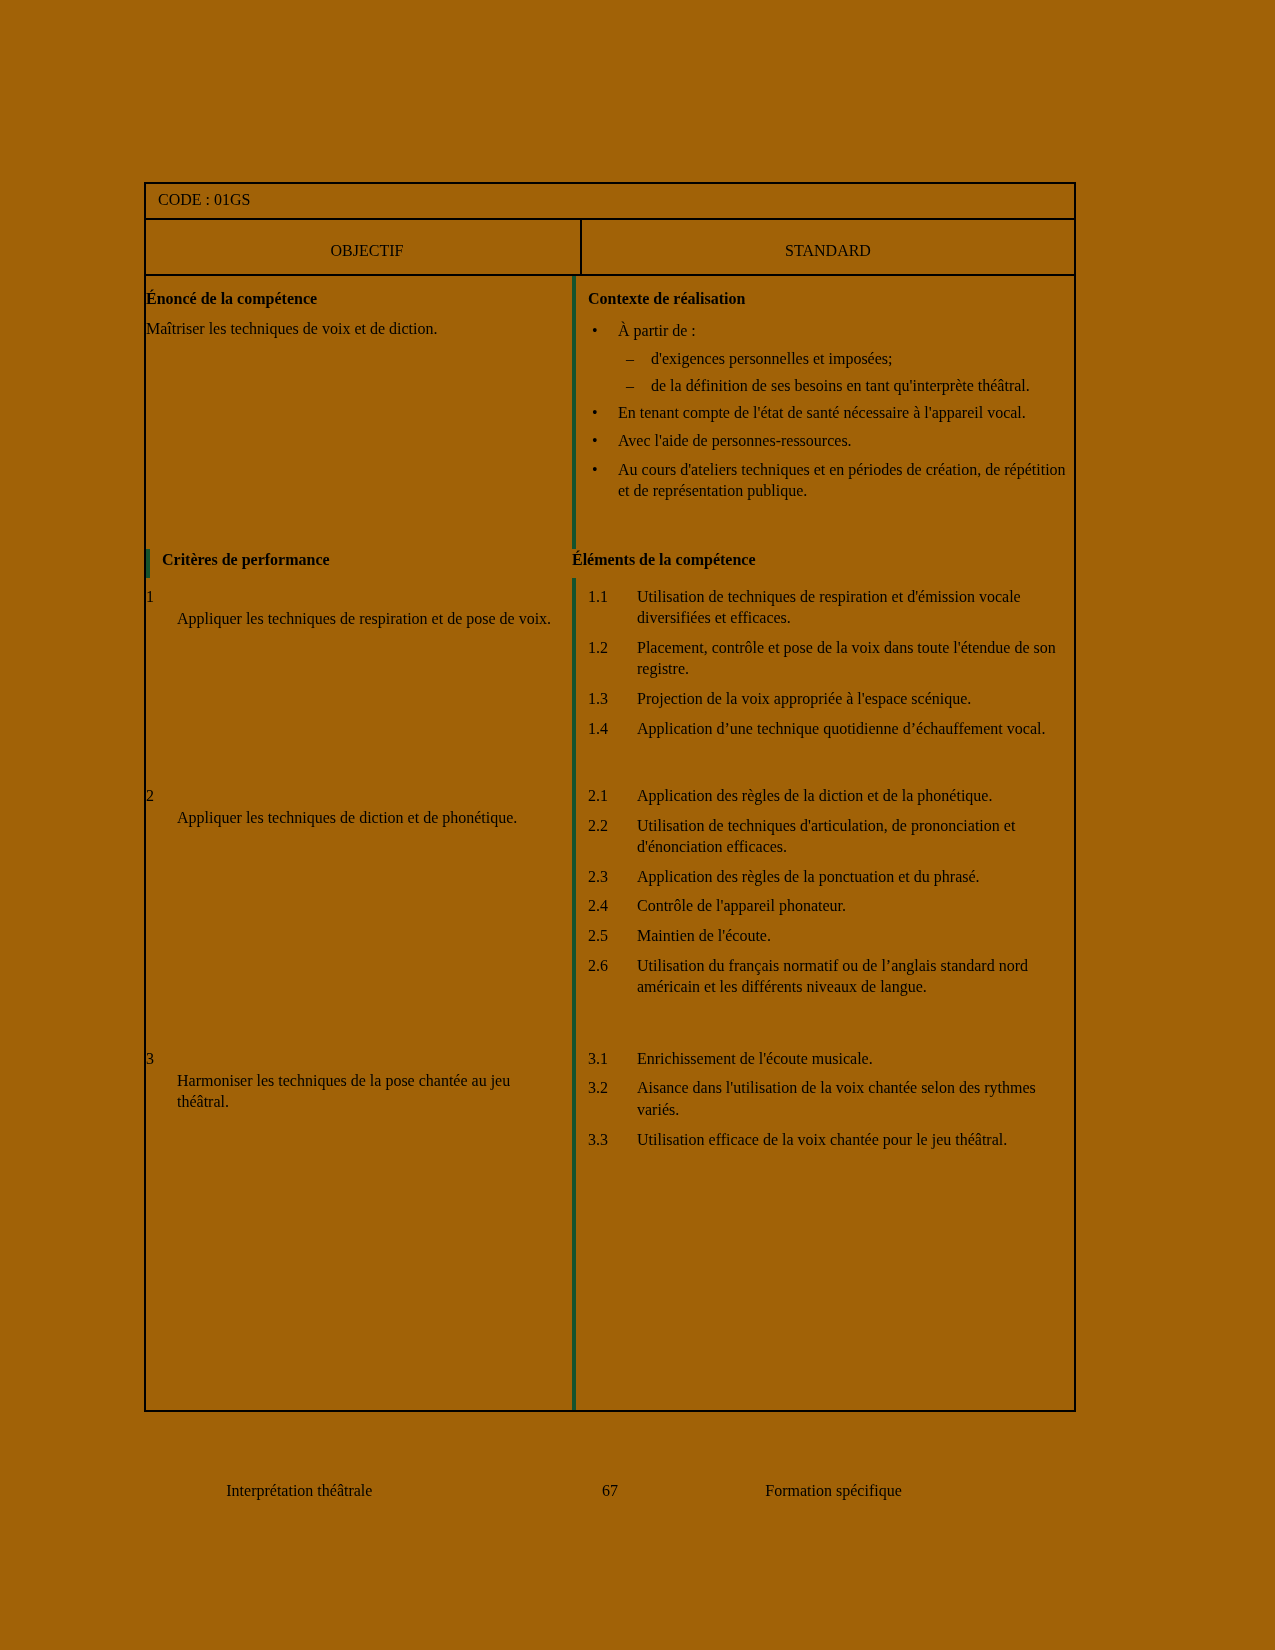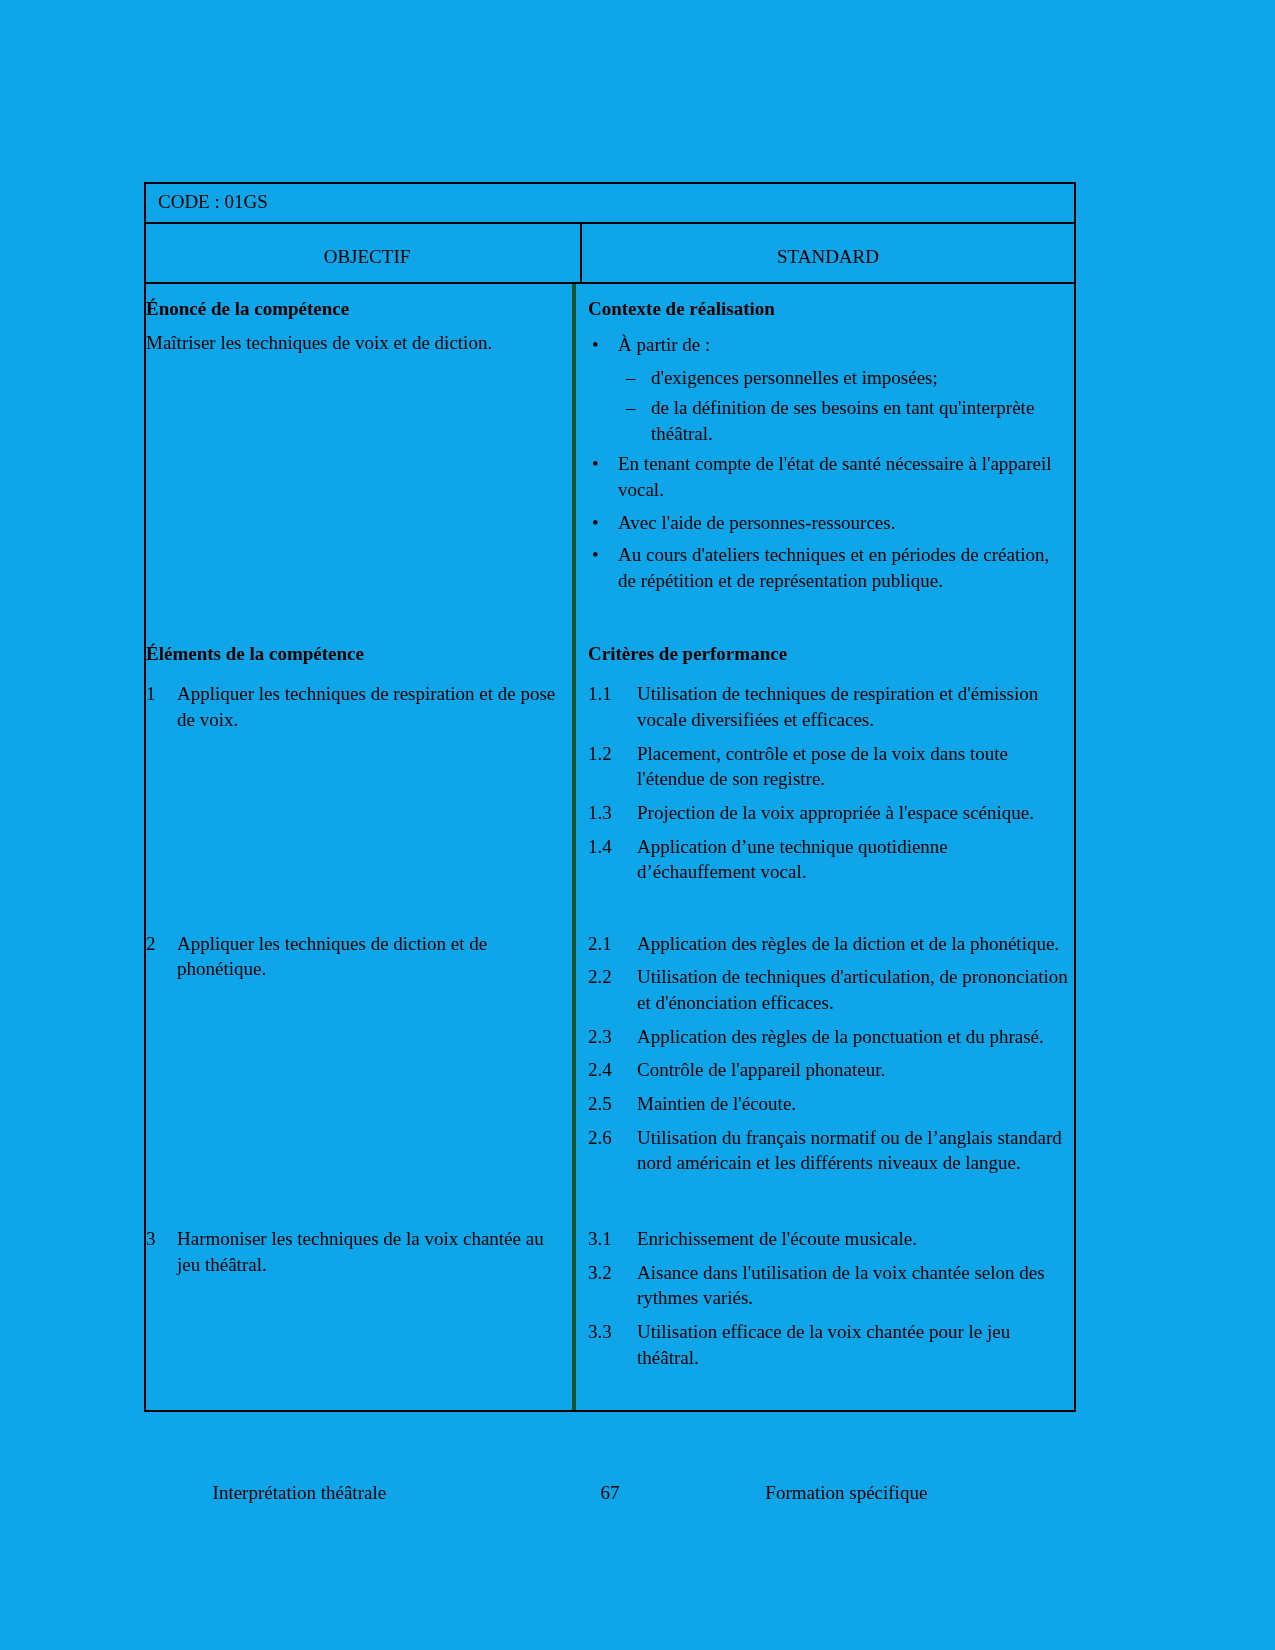--- a/index.html
+++ b/index.html
@@ -1,24 +1,24 @@
 <!DOCTYPE html>
 <html><head>
 <meta charset="utf-8">
 <style>
   * { box-sizing: border-box; margin: 0; padding: 0; }
   html, body { background: #ffffff; }
   .page {
     position: relative;
     width: 1275px;
     height: 1650px;
-    background: #0ea5e9;
+    background: #a16207;
     color: #000000;
     font-family: "Liberation Serif", "DejaVu Serif", serif;
-    font-size: 19px;
+    font-size: 16px;
     line-height: 1.35;
     overflow: hidden;
   }
   .doc-table {
     position: absolute;
     left: 144px;
     top: 182px;
     width: 932px;
     height: 1230px;
     border: 2px solid #000;
@@ -57,21 +57,21 @@
   .para { margin-top: 8px; }
   .bullet-list { margin-top: 10px; }
   .bullet-item { display: flex; margin-bottom: 7px; }
   .bullet-marker { flex: none; width: 30px; padding-left: 4px; }
   .bullet-text { flex: 1; font-family: Liberation Serif, serif; }
   .sub-item { display: flex; margin: 2px 0 5px 38px; }
   .sub-marker { flex: none; width: 25px; }
   .sub-text { flex: 1; }
   .elem-item { display: flex; margin-top: 8px; }
   .elem-num { flex: none; width: 31px; }
-  .elem-text { flex: 1; }
+  .elem-text { flex: 1; margin-top: 22px; }
   .crit-list { margin-top: 8px; }
   .crit-item { display: flex; margin-bottom: 8px; }
   .crit-num { flex: none; width: 49px; }
   .crit-text { flex: 1; }
   .footer {
     position: absolute;
     left: 144px;
     top: 1480px;
     width: 932px;
     display: flex;
@@ -126,25 +126,25 @@
             <span class="bullet-marker">•</span>
             <span class="bullet-text">Avec l'aide de personnes-ressources.</span>
           </div>
           <div class="bullet-item">
             <span class="bullet-marker">•</span>
             <span class="bullet-text">Au cours d'ateliers techniques et en périodes de création, de répétition et de représentation publique.</span>
           </div>
         </div>
       </div>
 
+      <div class="cell cright r2">
+        <div class="sec-title">Critères de performance</div>
+      </div>
       <div class="cell r2">
         <div class="sec-title">Éléments de la compétence</div>
-      </div>
-      <div class="cell cright r2">
-        <div class="sec-title">Critères de performance</div>
       </div>
 
       <div class="cell r3">
         <div class="elem-item">
           <span class="elem-num">1</span>
           <span class="elem-text">Appliquer les techniques de respiration et de pose de voix.</span>
         </div>
       </div>
       <div class="cell cright r3">
         <div class="crit-list">
@@ -198,21 +198,21 @@
           <div class="crit-item">
             <span class="crit-num">2.6</span>
             <span class="crit-text">Utilisation du français normatif ou de l’anglais standard nord américain et les différents niveaux de langue.</span>
           </div>
         </div>
       </div>
 
       <div class="cell r5">
         <div class="elem-item">
           <span class="elem-num">3</span>
-          <span class="elem-text">Harmoniser les techniques de la voix chantée au jeu théâtral.</span>
+          <span class="elem-text">Harmoniser les techniques de la pose chantée au jeu théâtral.</span>
         </div>
       </div>
       <div class="cell cright r5">
         <div class="crit-list">
           <div class="crit-item">
             <span class="crit-num">3.1</span>
             <span class="crit-text">Enrichissement de l'écoute musicale.</span>
           </div>
           <div class="crit-item">
             <span class="crit-num">3.2</span>

